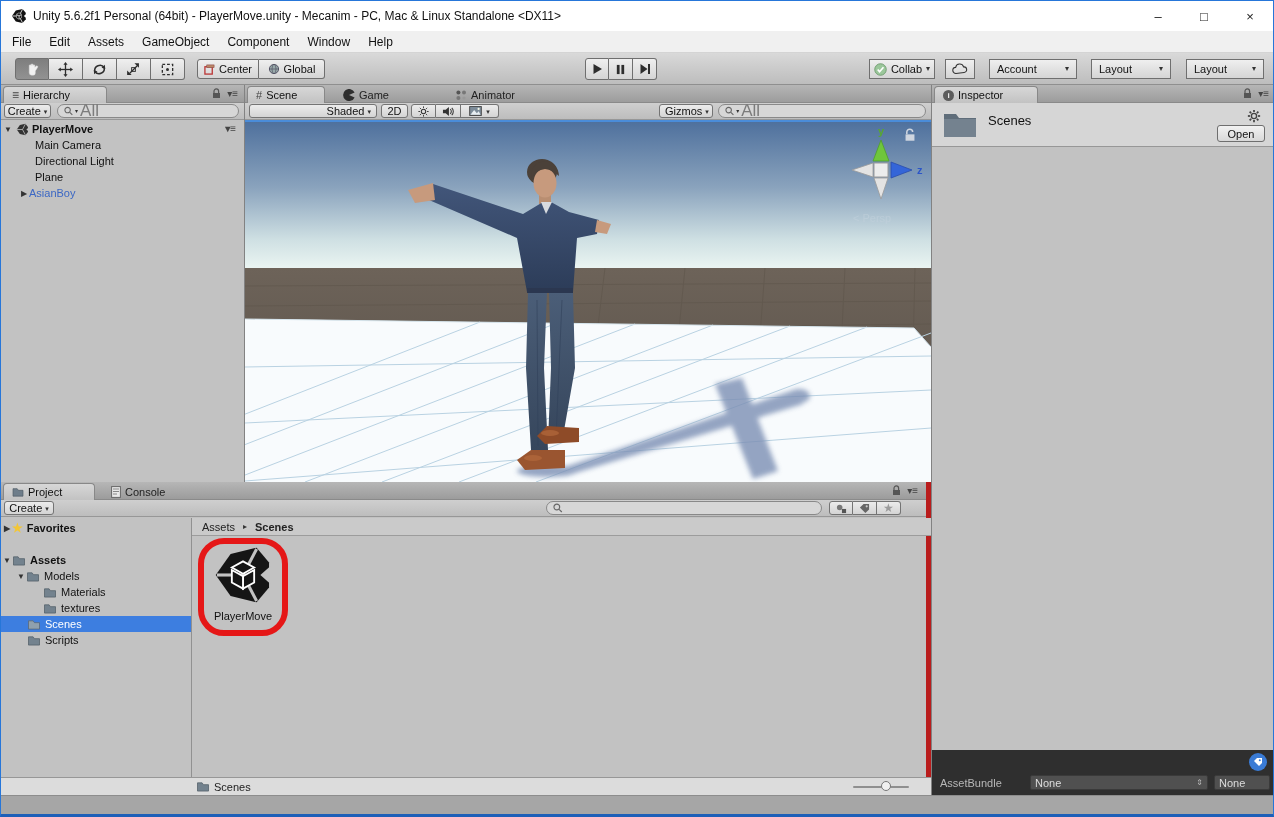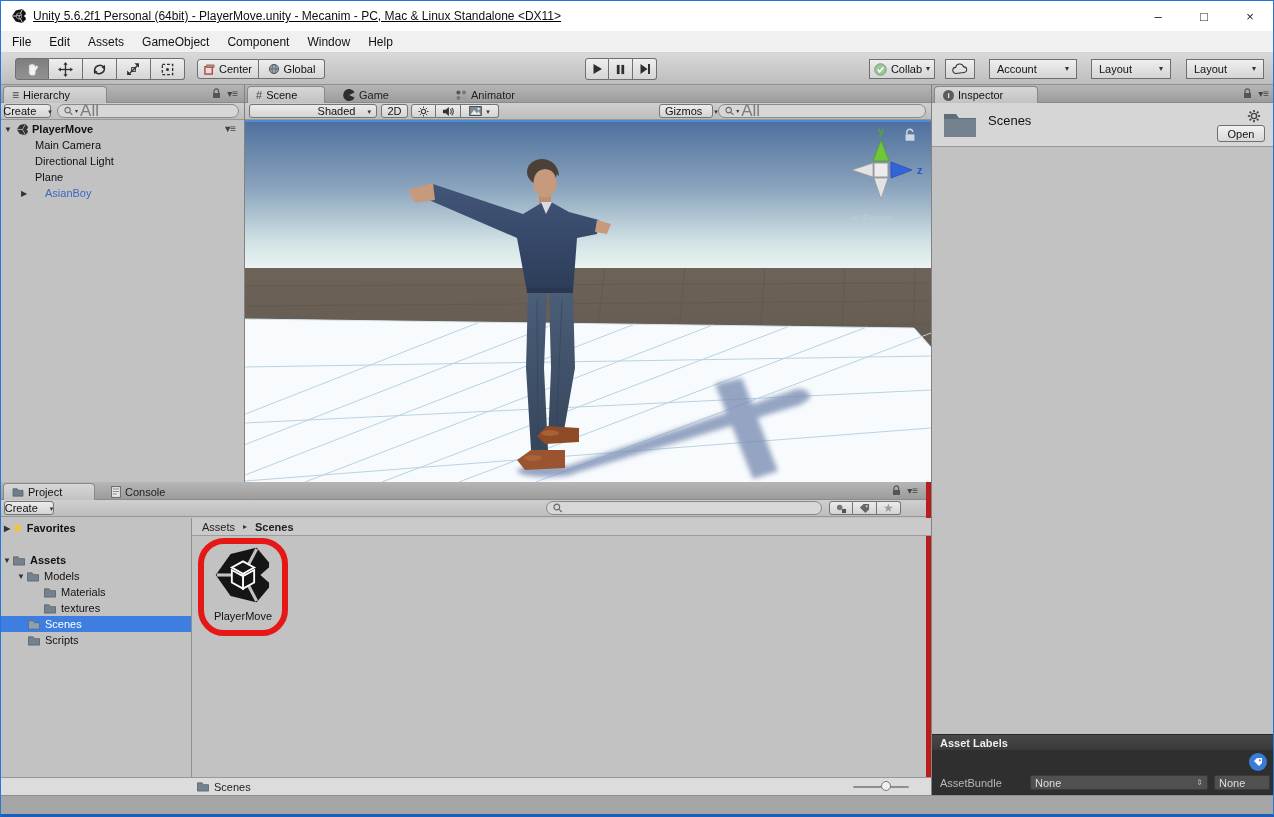--- a/index.html
+++ b/index.html
@@ -1,21 +1,21 @@
 <!DOCTYPE html>
 <html><head>
 <meta charset="utf-8">
 <style>
   html,body{margin:0;padding:0;background:#fff;}
   *{box-sizing:border-box;font-family:"Liberation Sans",sans-serif;}
   .window{position:relative;width:1274px;height:817px;background:#c2c2c2;border:1px solid #2676d9;border-bottom:3px solid #1d5fb8;overflow:hidden;}
   .abs{position:absolute;}
 
   
-  .titlebar{position:absolute;left:0;top:0;width:100%;height:30px;background:#ffffff;display:flex;align-items:center;text-decoration:underline;}
+  .titlebar{position:absolute;left:0;top:0;width:100%;height:30px;background:#ffffff;display:flex;align-items:center;}
   .titlebar .title{font-size:12px;color:#111;margin-left:8px;white-space:nowrap;}
   .win-controls{position:absolute;right:0;top:0;height:30px;display:flex;}
   .win-btn{width:46px;height:30px;display:flex;align-items:center;justify-content:center;font-size:13px;color:#222;}
 
   
   .menubar{position:absolute;left:0;top:30px;width:100%;height:22px;background:#f0f0f0;display:flex;align-items:center;padding-left:2px;border-bottom:1px solid #d4d4d4;}
   .menu-item{font-size:12px;color:#111;padding:0 9px;height:22px;line-height:22px;}
 
   
   .toolbar{position:absolute;left:0;top:52px;width:100%;height:32px;background:linear-gradient(#d9d9d9,#bdbdbd);border-bottom:1px solid #8f8f8f;}
@@ -24,21 +24,21 @@
   .seg-first{border-radius:3px 0 0 3px;border-left:1px solid #6f6f6f;}
   .seg-last{border-radius:0 3px 3px 0;}
   .tool-active{background:linear-gradient(#7e7e7e,#929292);}
   .dd-arrow{font-size:8px;color:#333;line-height:1;}
 
   
   .tabstrip{position:absolute;left:0;top:0;width:100%;height:18px;background:linear-gradient(#b6b6b6,#9c9c9c);border-bottom:1px solid #8a8a8a;}
   .tab{position:absolute;top:1px;height:17px;background:linear-gradient(#d7d7d7,#c2c2c2);border:1px solid #888;border-bottom:none;border-radius:4px 4px 0 0;display:flex;align-items:center;gap:4px;padding:0 8px;font-size:11px;color:#111;}
   .tablabel{position:absolute;top:2px;height:15px;display:flex;align-items:center;gap:4px;font-size:11px;color:#222;}
   .paneltoolbar{position:absolute;left:0;width:100%;height:17px;background:linear-gradient(#cfcfcf,#bdbdbd);border-bottom:1px solid #979797;}
-  .mini-btn{position:absolute;height:14px;background:linear-gradient(#ececec,#d4d4d4);border:1px solid #747474;border-radius:3px;font-size:11px;color:#111;display:flex;align-items:center;justify-content:center;gap:12px;padding:0 5px;}
+  .mini-btn{position:absolute;height:14px;background:linear-gradient(#ececec,#d4d4d4);border:1px solid #747474;border-radius:3px;font-size:11px;color:#111;display:flex;align-items:center;justify-content:center;gap:3px;padding:0 5px;}
   .search-pill{position:absolute;height:14px;background:#d7d7d7;border:1px solid #898989;border-radius:8px;display:flex;align-items:center;padding:0 6px;gap:2px;}
   .search-pill input{border:none;background:transparent;outline:none;font-size:17px;color:#222;width:100%;padding:0;}
   .search-pill input::placeholder{color:#7c7c7c;}
   .lockmenu{display:flex;align-items:center;gap:6px;position:absolute;top:3px;}
   .micon{font-size:10px;color:#444;line-height:1;}
 
   
   .hierarchy{position:absolute;left:0;top:84px;width:244px;height:397px;background:#c2c2c2;border-right:1px solid #828282;}
   .hrow{position:absolute;left:0;width:100%;height:16px;font-size:11px;color:#111;display:flex;align-items:center;}
   .tri{font-size:8px;color:#333;width:10px;text-align:center;}
@@ -263,21 +263,21 @@
         <span style="margin-left:34px">Main Camera</span>
       </div>
     <div class="hrow" style="top:68px">
         <span style="margin-left:34px">Directional Light</span>
       </div>
     <div class="hrow" style="top:84px">
         <span style="margin-left:34px">Plane</span>
       </div>
     <div class="hrow" style="top:100px">
       <span class="tri" style="margin-left:18px">▶</span>
-      <span class="prefab" style="margin-left:16px">AsianBoy</span>
+      <span class="prefab" style="margin-left:0">AsianBoy</span>
     </div>
   </div>
 
   <div class="scenepanel">
     <div class="tabstrip">
       <div class="tab" style="left:2px;width:78px">
         <span class="micon" style="font-size:11px">#</span>
         <span>Scene</span>
       </div>
       <div class="tablabel" style="left:98px">
@@ -480,23 +480,20 @@
             <line x1="3" y1="3" x2="4.7" y2="4.7"></line>
             <line x1="11.3" y1="11.3" x2="13" y2="13"></line>
             <line x1="13" y1="3" x2="11.3" y2="4.7"></line>
             <line x1="4.7" y1="11.3" x2="3" y2="13"></line>
           </g>
         </svg>
       <div class="openbtn" style="top:22px">
           <span>Open</span>
         </div>
     </div>
-    <div class="labels-header">
-        <span>Asset Labels</span>
-      </div>
     <div class="labels-body">
       <div class="abs" style="right:8px;top:3px;width:18px;height:18px;border-radius:50%;background:#3a7bd5;display:flex;align-items:center;justify-content:center;">
         <svg width="10" height="10" viewBox="0 0 10 10">
             <path d="M1,4 L4,1 h5 v5 L6,9 z" fill="#fff"></path>
             <circle cx="6.8" cy="3.2" r="1" fill="#3a7bd5"></circle>
           </svg>
       </div>
       <span class="abs" style="left:8px;top:27px;font-size:11px;color:#b8b8b8">AssetBundle</span>
       <div class="dark-dd" style="left:98px;top:25px;width:178px">
         <span>None</span>

